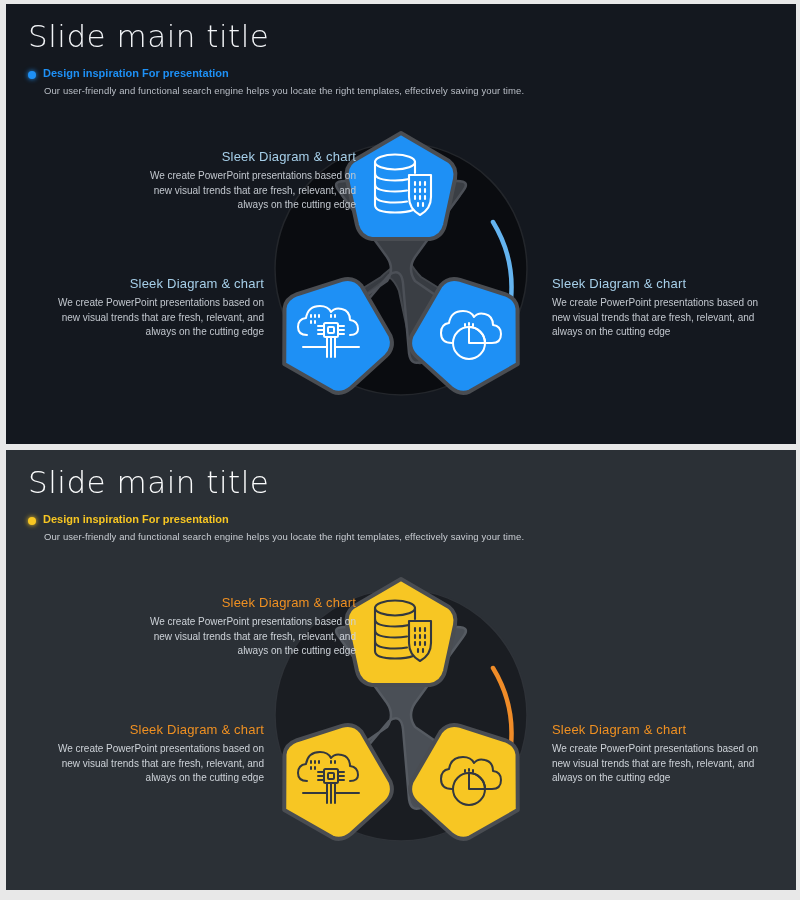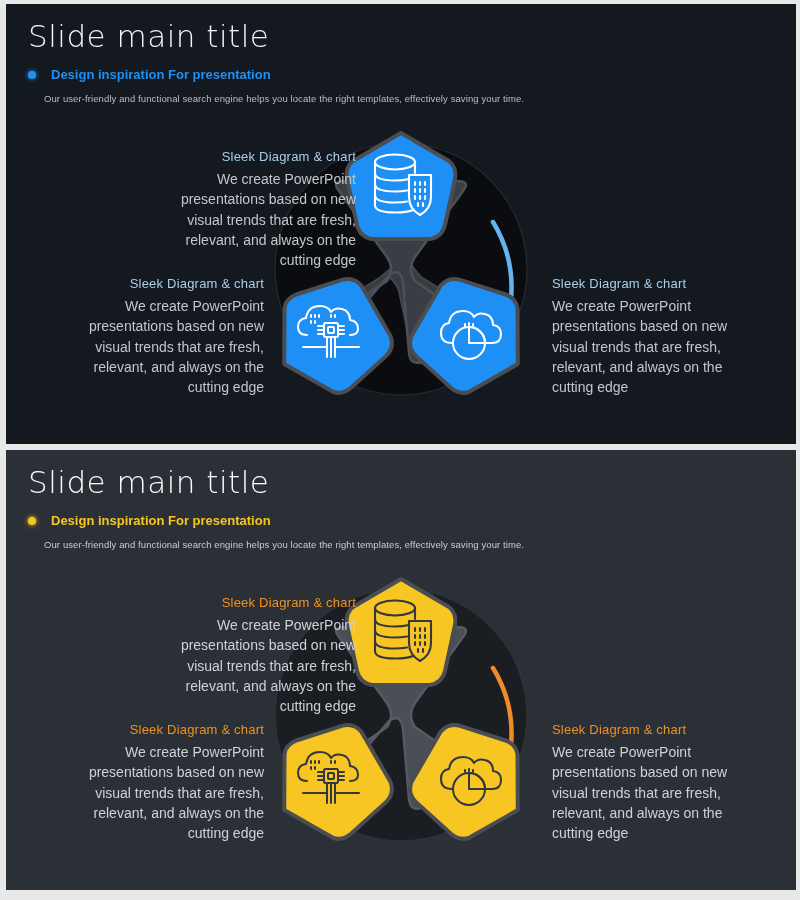--- a/index.html
+++ b/index.html
@@ -47,43 +47,42 @@
     font-weight: 300;
     font-family: "DejaVu Sans", sans-serif;
   }
   .slide--gray .slide-title { color: #fbfcfd; }
 
   .subhead {
     position: absolute;
     left: 22px;
     top: 63px;
     display: flex;
-    align-items: center;
-    gap: 15px;
-    font-size: 13px;
+    align-items: flex-end;
+    gap: 7px;
+    font-size: 11px;
     font-weight: bold;
   }
   .bullet-dot {
     width: 8px; height: 8px;
     border-radius: 50%;
     display: inline-block;
   }
   .slide--dark .bullet-dot { background: #1e90f5; box-shadow: 0 0 5px #1e90f5; }
   .slide--gray .bullet-dot { background: #f7c623; box-shadow: 0 0 5px #f7c623; }
   .slide--dark .subhead-text { color: #1e90f5; }
   .slide--gray .subhead-text { color: #f7c623; }
 
   .subdesc {
     position: absolute;
     left: 38px;
     top: 81px;
     font-size: 9.5px;
     color: #b9bec6;
     letter-spacing: 0.1px;
-    margin-top: 8px;
   }
   .slide--gray .subdesc { color: #c8ccd2; }
 
   
   .diagram {
     position: absolute;
     left: 0;
     top: 95px;
     width: 790px;
     height: 340px;
@@ -96,21 +95,21 @@
     width: 210px;
   }
   .block h3 {
     margin: 0 0 5px 0;
     font-size: 13px;
     font-weight: normal;
     letter-spacing: 0.2px;
   }
   .block p {
     margin: 0;
-    font-size: 14px;
+    font-size: 10px;
     line-height: 1.45;
     color: #c2c7ce;
   }
   .slide--dark .block h3 { color: #a6cfe9; }
   .slide--gray .block h3 { color: #ef9022; }
   .slide--gray .block p  { color: #cdd2d8; }
 
   .block--top   { left: 140px; top: 145px; text-align: right; }
   .block--left  { left: 48px;  top: 272px; text-align: right; }
   .block--right { left: 546px; top: 272px; text-align: left;  }

